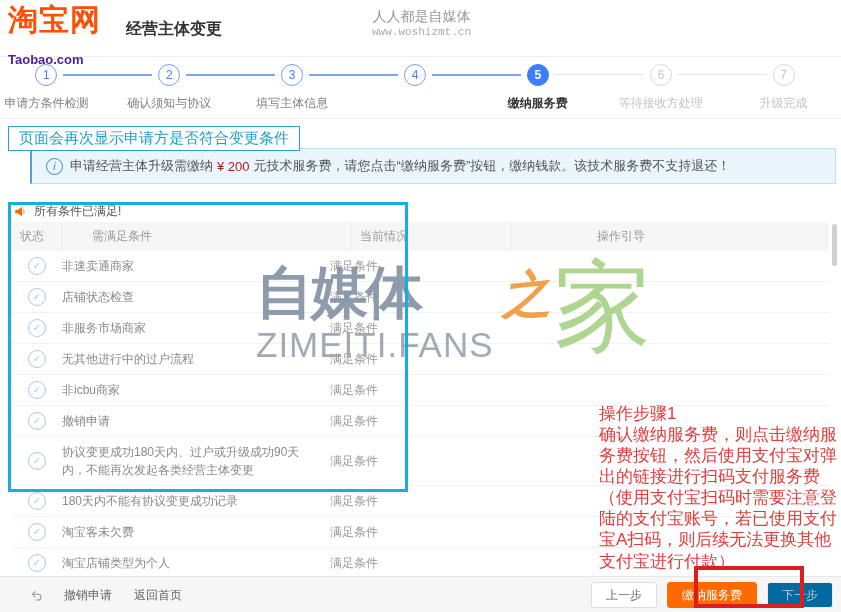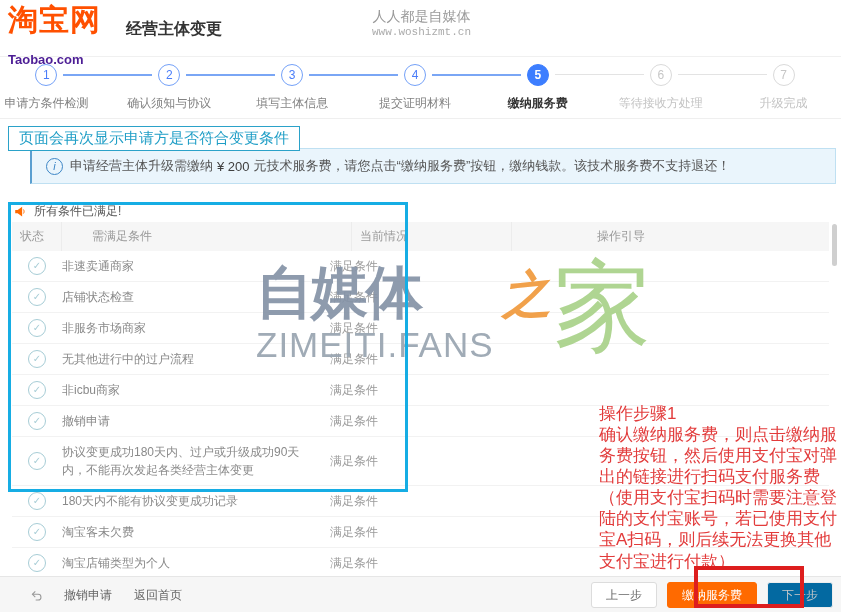--- a/index.html
+++ b/index.html
@@ -33,21 +33,21 @@
   .steps-divider{position:absolute;top:118px;left:0;right:0;height:1px;background:#efefef;}
   
   .callout{position:absolute;left:8px;top:126px;border:1px solid #2ba2c9;background:#fff;
     color:#1f9ec6;font-size:15px;padding:2px 10px;z-index:8;}
   
   .notice{position:absolute;left:30px;right:5px;top:148px;height:36px;background:#eaf5fc;
     border:1px solid #bfe0f2;border-left:2px solid #5b9fd0;box-sizing:border-box;
     display:flex;align-items:center;padding-left:14px;font-size:13px;color:#555;}
   .info-icon{display:inline-block;width:15px;height:15px;border:1px solid #3d86c6;color:#3d86c6;
     border-radius:50%;text-align:center;line-height:15px;font-size:11px;font-style:italic;margin-right:7px;flex:0 0 auto;}
-  .notice .amount{color:#404040;margin:0 4px;}
+  .notice .amount{color:#b91c1c;margin:0 4px;}
   
   .table{position:absolute;left:12px;right:12px;top:200px;}
   .table-note{height:22px;display:flex;align-items:center;font-size:12px;color:#555;padding-left:2px;}
   .table-note svg{margin-right:7px;}
   .thead{display:flex;background:#f6f6f6;height:29px;align-items:flex-start;font-size:12px;color:#9a9a9a;}
   .thead .hc{box-sizing:border-box;border-right:1px solid #ececec;height:100%;display:flex;align-items:center;}
   .thead .hc:last-child{border-right:none;}
   .h1{width:50px;padding-left:8px;}
   .h2{width:260px;margin-left:30px;}
   .h3{width:160px;padding-left:8px;}
@@ -112,21 +112,20 @@
     <div class="step-label">确认须知与协议</div>
   </div>
 
   <div class="step done">
     <div class="step-circle">3</div>
     <div class="step-label">填写主体信息</div>
   </div>
 
   <div class="step done">
     <div class="step-circle">4</div>
-    <div class="step-label">提交证明材料</div>
   </div>
 
   <div class="step active">
     <div class="step-circle">5</div>
     <div class="step-label">缴纳服务费</div>
   </div>
 
   <div class="step pending">
     <div class="step-circle">6</div>
     <div class="step-label">等待接收方处理</div>

